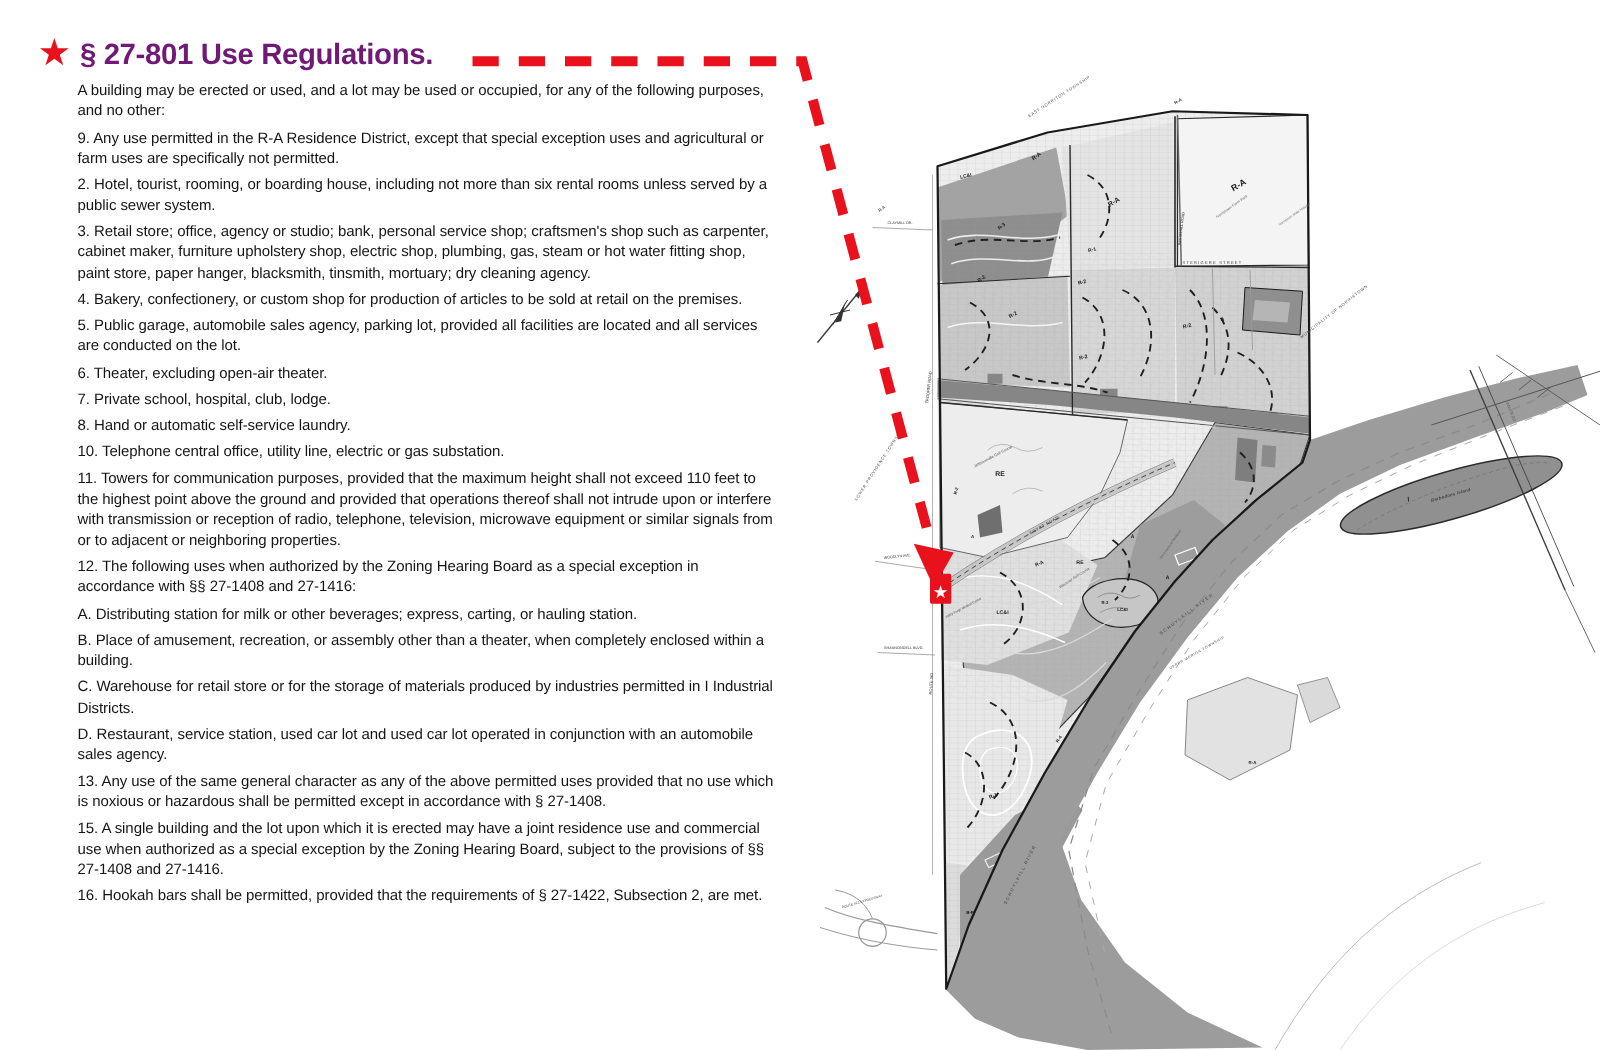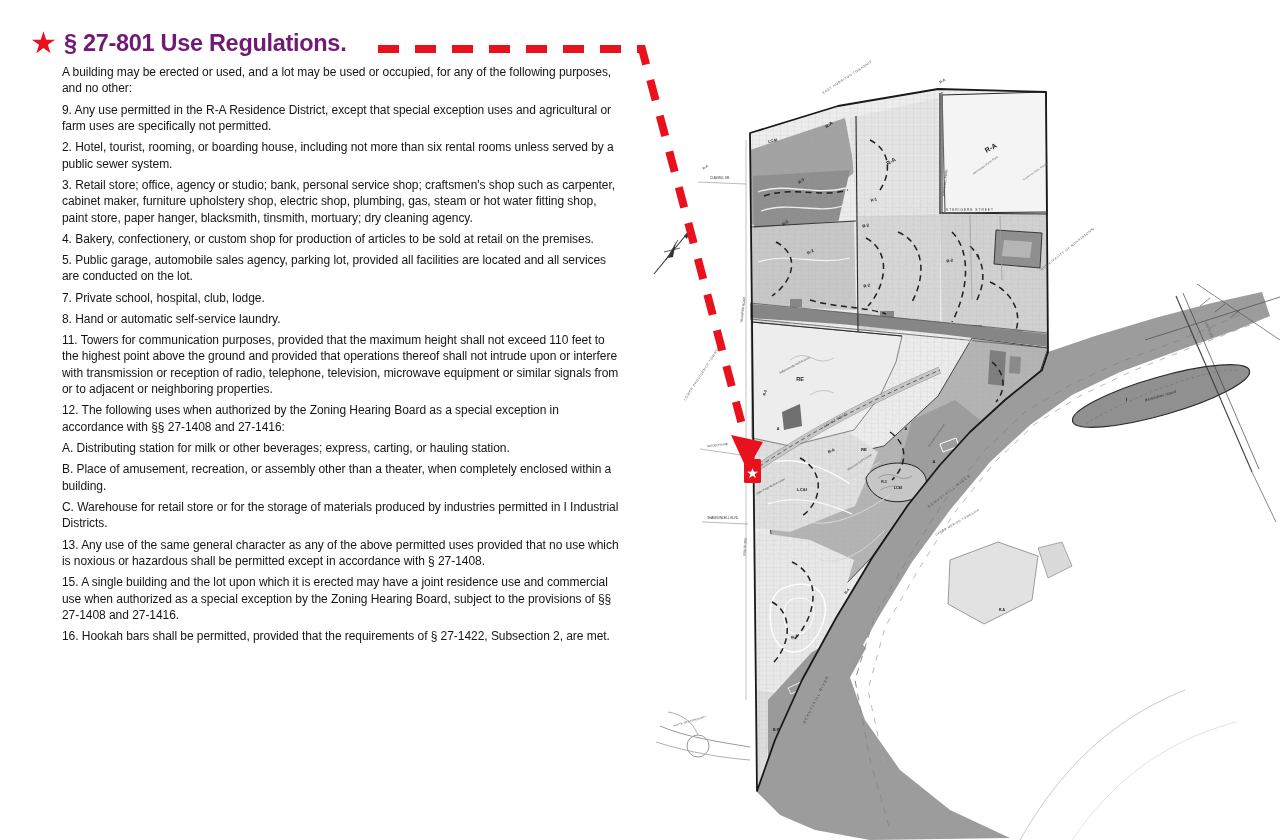--- a/index.html
+++ b/index.html
@@ -35,27 +35,30 @@
       <span id="title-star">★</span>
       <h1 id="doc-title">§ 27-801 Use Regulations.</h1>
     </div>
     <div id="doc-paragraphs">
         <p>A building may be erected or used, and a lot may be used or occupied, for any of the following purposes, and no other:</p>
         <p>9. Any use permitted in the R-A Residence District, except that special exception uses and agricultural or farm uses are specifically not permitted.</p>
         <p>2. Hotel, tourist, rooming, or boarding house, including not more than six rental rooms unless served by a public sewer system.</p>
         <p>3. Retail store; office, agency or studio; bank, personal service shop; craftsmen's shop such as carpenter, cabinet maker, furniture upholstery shop, electric shop, plumbing, gas, steam or hot water fitting shop, paint store, paper hanger, blacksmith, tinsmith, mortuary; dry cleaning agency.</p>
         <p>4. Bakery, confectionery, or custom shop for production of articles to be sold at retail on the premises.</p>
         <p>5. Public garage, automobile sales agency, parking lot, provided all facilities are located and all services are conducted on the lot.</p>
+        <p>6. Theater, excluding open-air theater.</p>
         <p>7. Private school, hospital, club, lodge.</p>
         <p>8. Hand or automatic self-service laundry.</p>
+        <p>10. Telephone central office, utility line, electric or gas substation.</p>
         <p>11. Towers for communication purposes, provided that the maximum height shall not exceed 110 feet to the highest point above the ground and provided that operations thereof shall not intrude upon or interfere with transmission or reception of radio, telephone, television, microwave equipment or similar signals from or to adjacent or neighboring properties.</p>
         <p>12. The following uses when authorized by the Zoning Hearing Board as a special exception in accordance with §§ 27-1408 and 27-1416:</p>
         <p>A. Distributing station for milk or other beverages; express, carting, or hauling station.</p>
         <p>B. Place of amusement, recreation, or assembly other than a theater, when completely enclosed within a building.</p>
         <p>C. Warehouse for retail store or for the storage of materials produced by industries permitted in I Industrial Districts.</p>
+        <p>D. Restaurant, service station, used car lot and used car lot operated in conjunction with an automobile sales agency.</p>
         <p>13. Any use of the same general character as any of the above permitted uses provided that no use which is noxious or hazardous shall be permitted except in accordance with § 27-1408.</p>
         <p>15. A single building and the lot upon which it is erected may have a joint residence use and commercial use when authorized as a special exception by the Zoning Hearing Board, subject to the provisions of §§ 27-1408 and 27-1416.</p>
         <p>16. Hookah bars shall be permitted, provided that the requirements of § 27-1422, Subsection 2, are met.</p>
       </div>
   </div>
 
   <div id="map-wrap">
     <svg id="map-svg" width="640" height="840" viewBox="0 0 640 840">
       <defs>
         <pattern id="pgrid" width="7" height="4.5" patternUnits="userSpaceOnUse">

